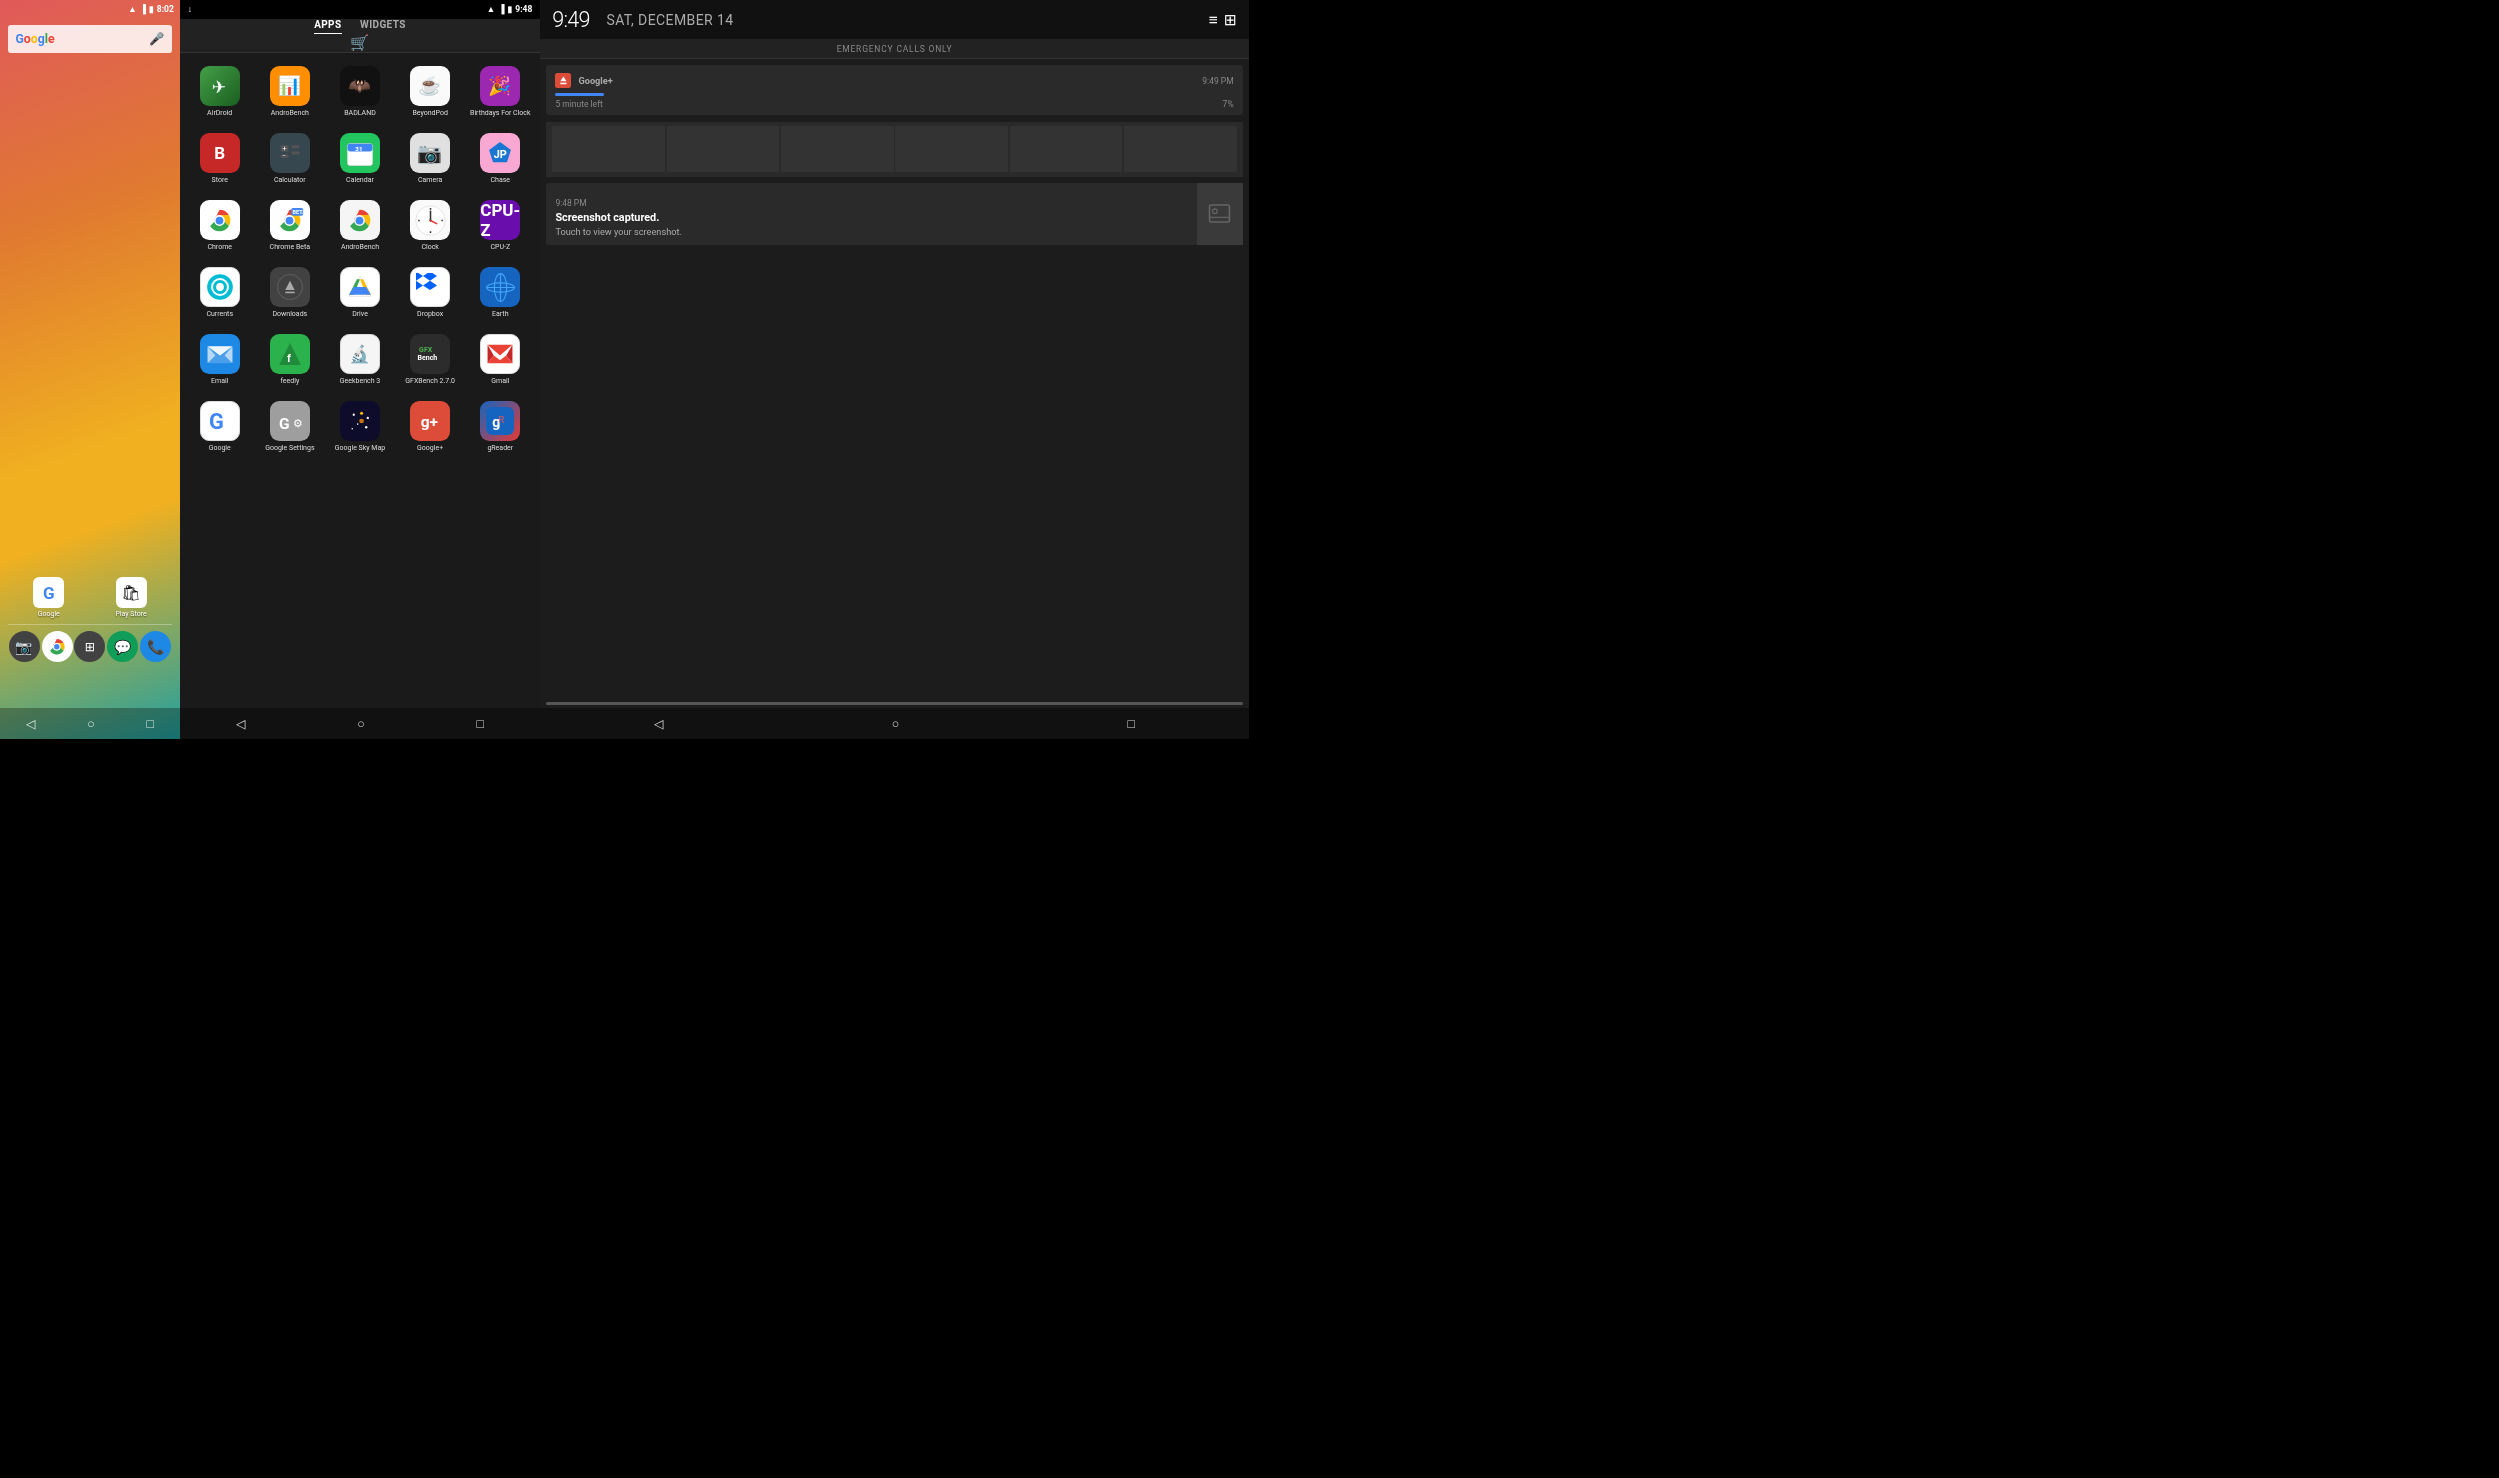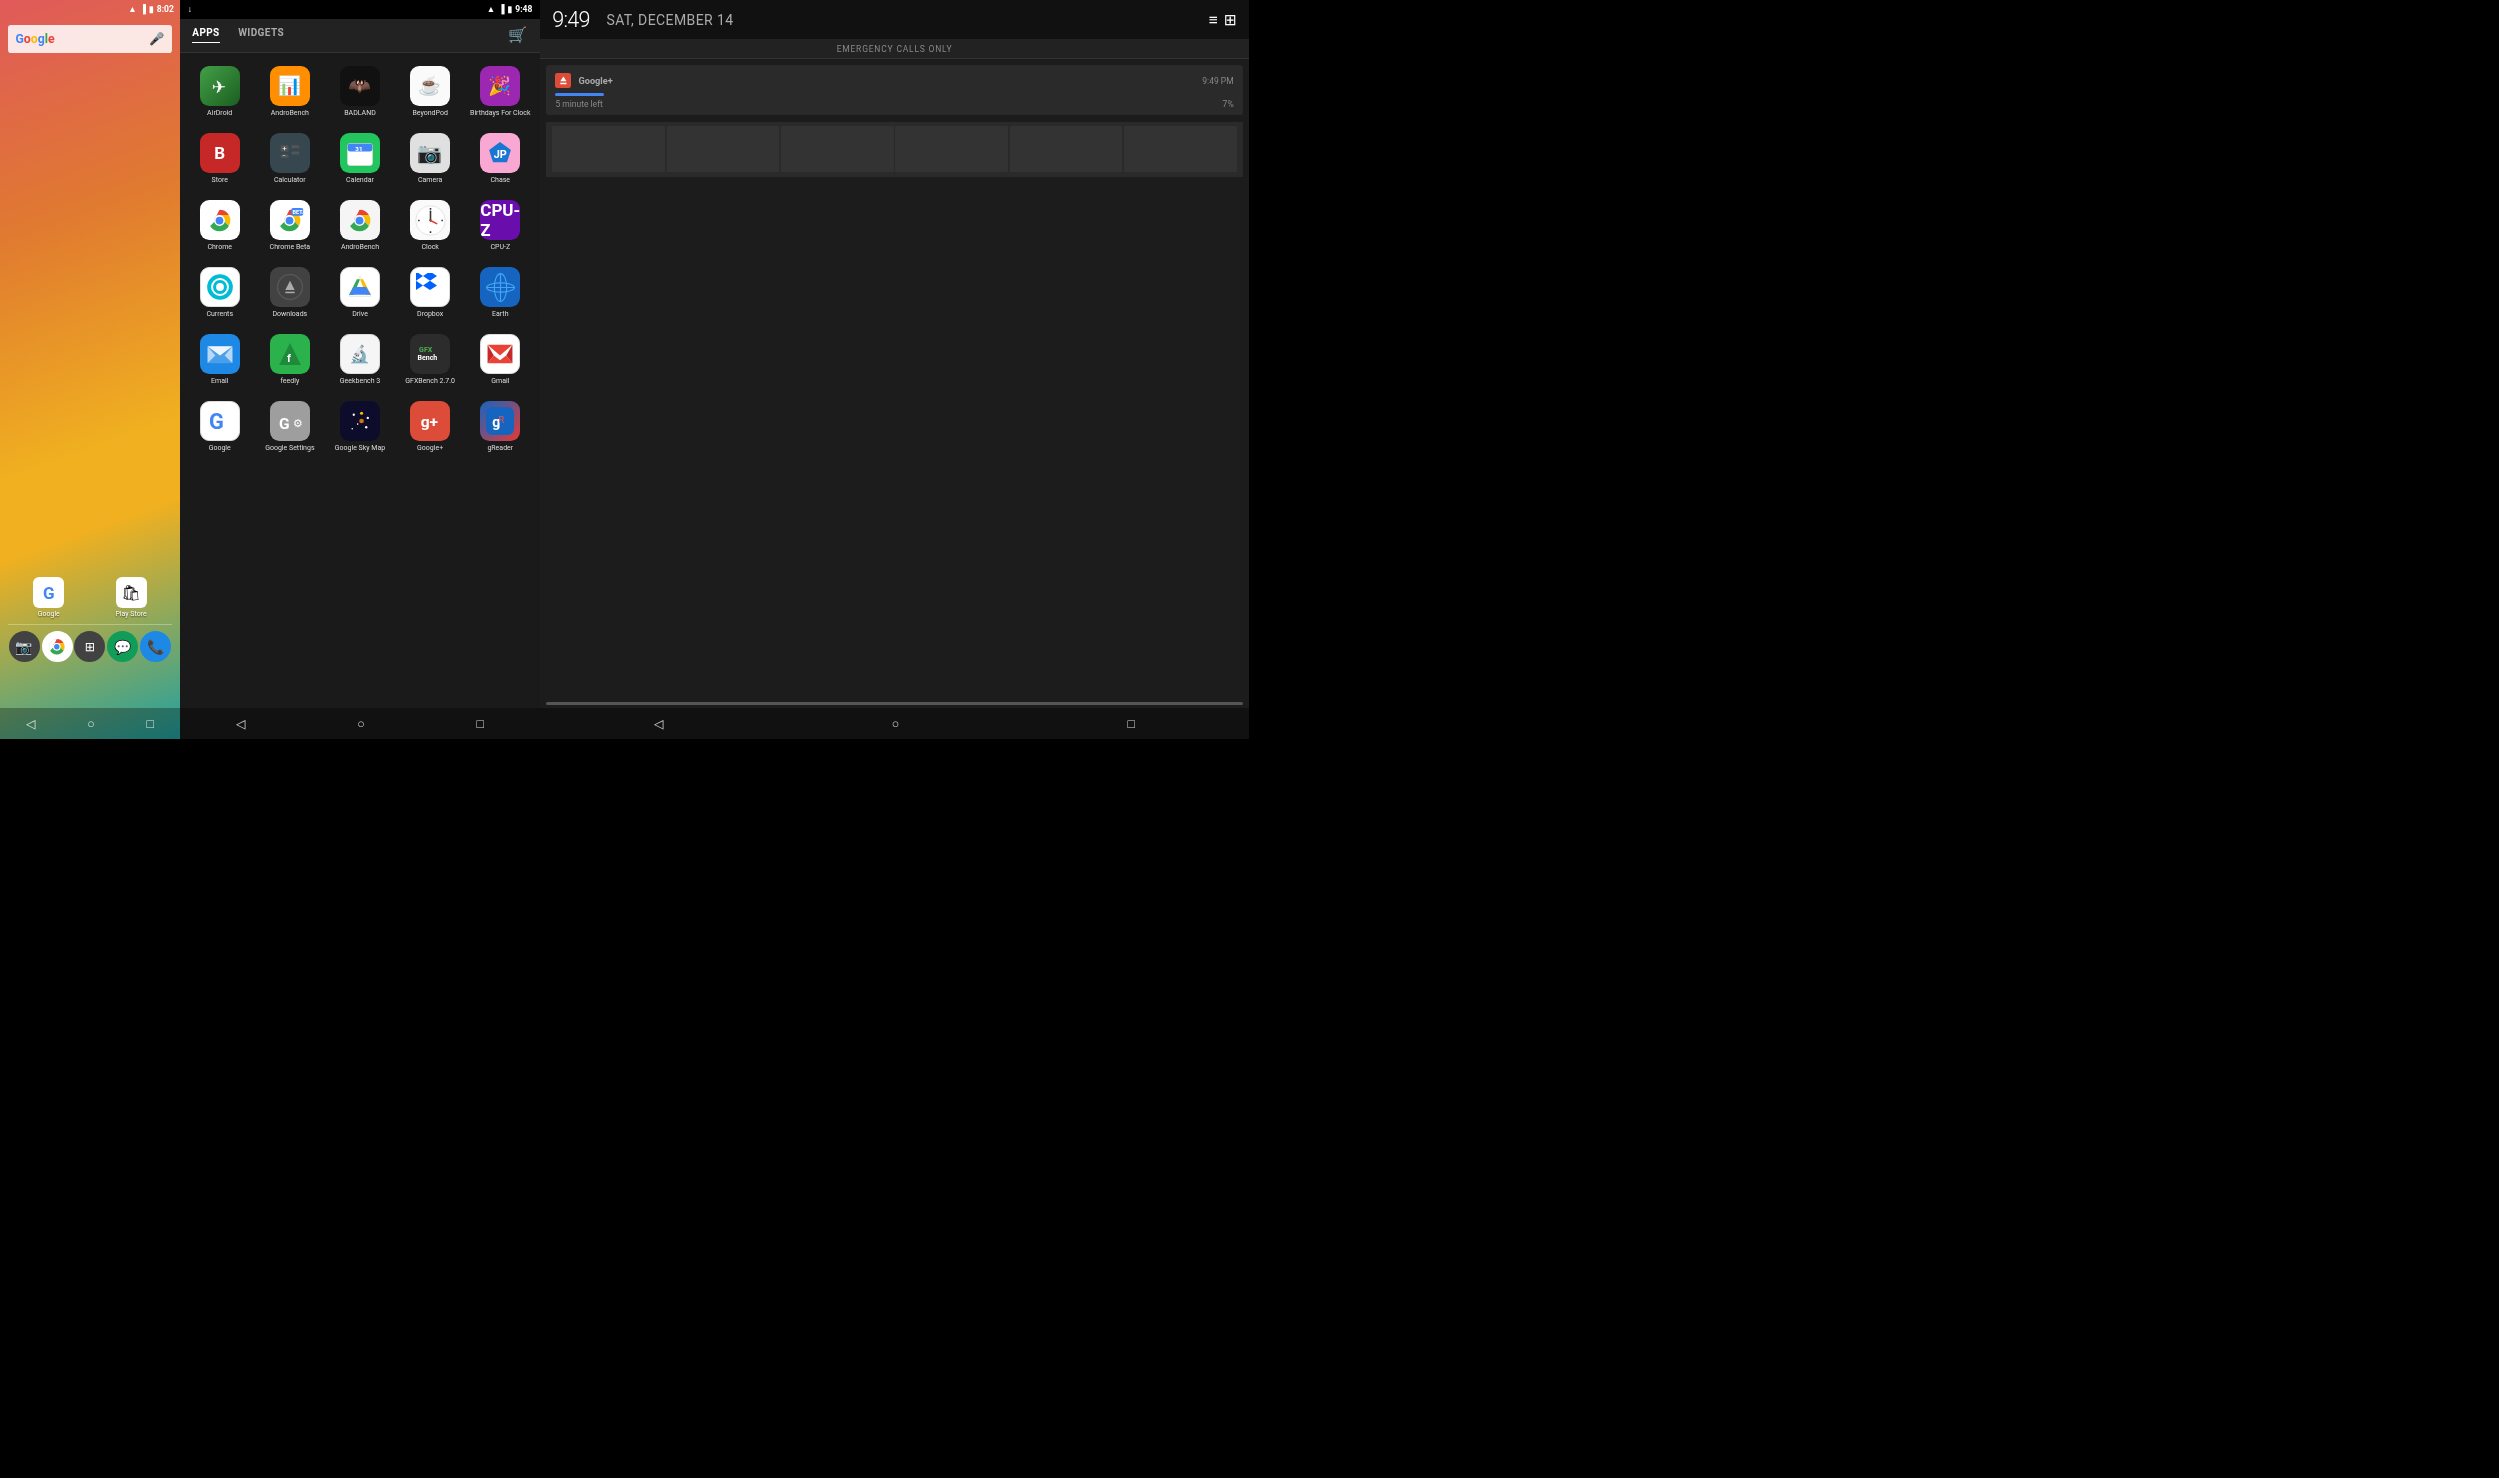--- a/index.html
+++ b/index.html
@@ -144,20 +144,21 @@
       font-weight: bold;
     }
     .tabs-bar {
       background: #222;
       display: flex;
       align-items: center;
       padding: 0 12.3px;
       height: 34px;
       border-bottom: 0.8px solid #333;
       justify-content: space-between;
+      flex-direction: column;
     }
     .tabs-left {
       display: flex;
       gap: 18.5px;
     }
     .tab-item {
       color: #aaa;
       font-size: 10px;
       font-weight: bold;
       padding-bottom: 3.1px;
@@ -804,20 +805,36 @@
     <div style="display:grid; grid-template-columns: repeat(6,1fr); gap:1.5px; height:46px;">
       <div style="background:#333; border-radius:1.5px;"></div>
       <div style="background:#333; border-radius:1.5px;"></div>
       <div style="background:#333; border-radius:1.5px;"></div>
       <div style="background:#333; border-radius:1.5px;"></div>
       <div style="background:#333; border-radius:1.5px;"></div>
       <div style="background:#333; border-radius:1.5px;"></div>
     </div>
   </div>
 
+  <div class="notif-screenshot-card">
+    <div class="notif-screenshot-content">
+      <div class="notif-header" style="padding:7.7px 0 3.1px;">
+        <span class="notif-time-label">9:48 PM</span>
+      </div>
+      <div class="notif-title" style="padding:0 0 1.5px;">Screenshot captured.</div>
+      <div class="notif-body" style="padding:0;">Touch to view your screenshot.</div>
+    </div>
+    <div class="notif-screenshot-thumb">
+      <svg width="23" height="23" viewBox="0 0 30 30">
+        <rect x="2" y="4" width="26" height="22" rx="2" fill="none" stroke="#666" stroke-width="2"></rect>
+        <line x1="2" y1="20" x2="28" y2="20" stroke="#666" stroke-width="1.5"></line>
+        <circle cx="9" cy="12" r="3" fill="none" stroke="#666" stroke-width="1.5"></circle>
+      </svg>
+    </div>
+  </div>
 
   <div style="flex:1;"></div>
 
   <div class="scrollbar-notif"></div>
 
   <div class="nav-bar-notif">
     <span class="nav-btn">◁</span>
     <span class="nav-btn">○</span>
     <span class="nav-btn">□</span>
   </div>

